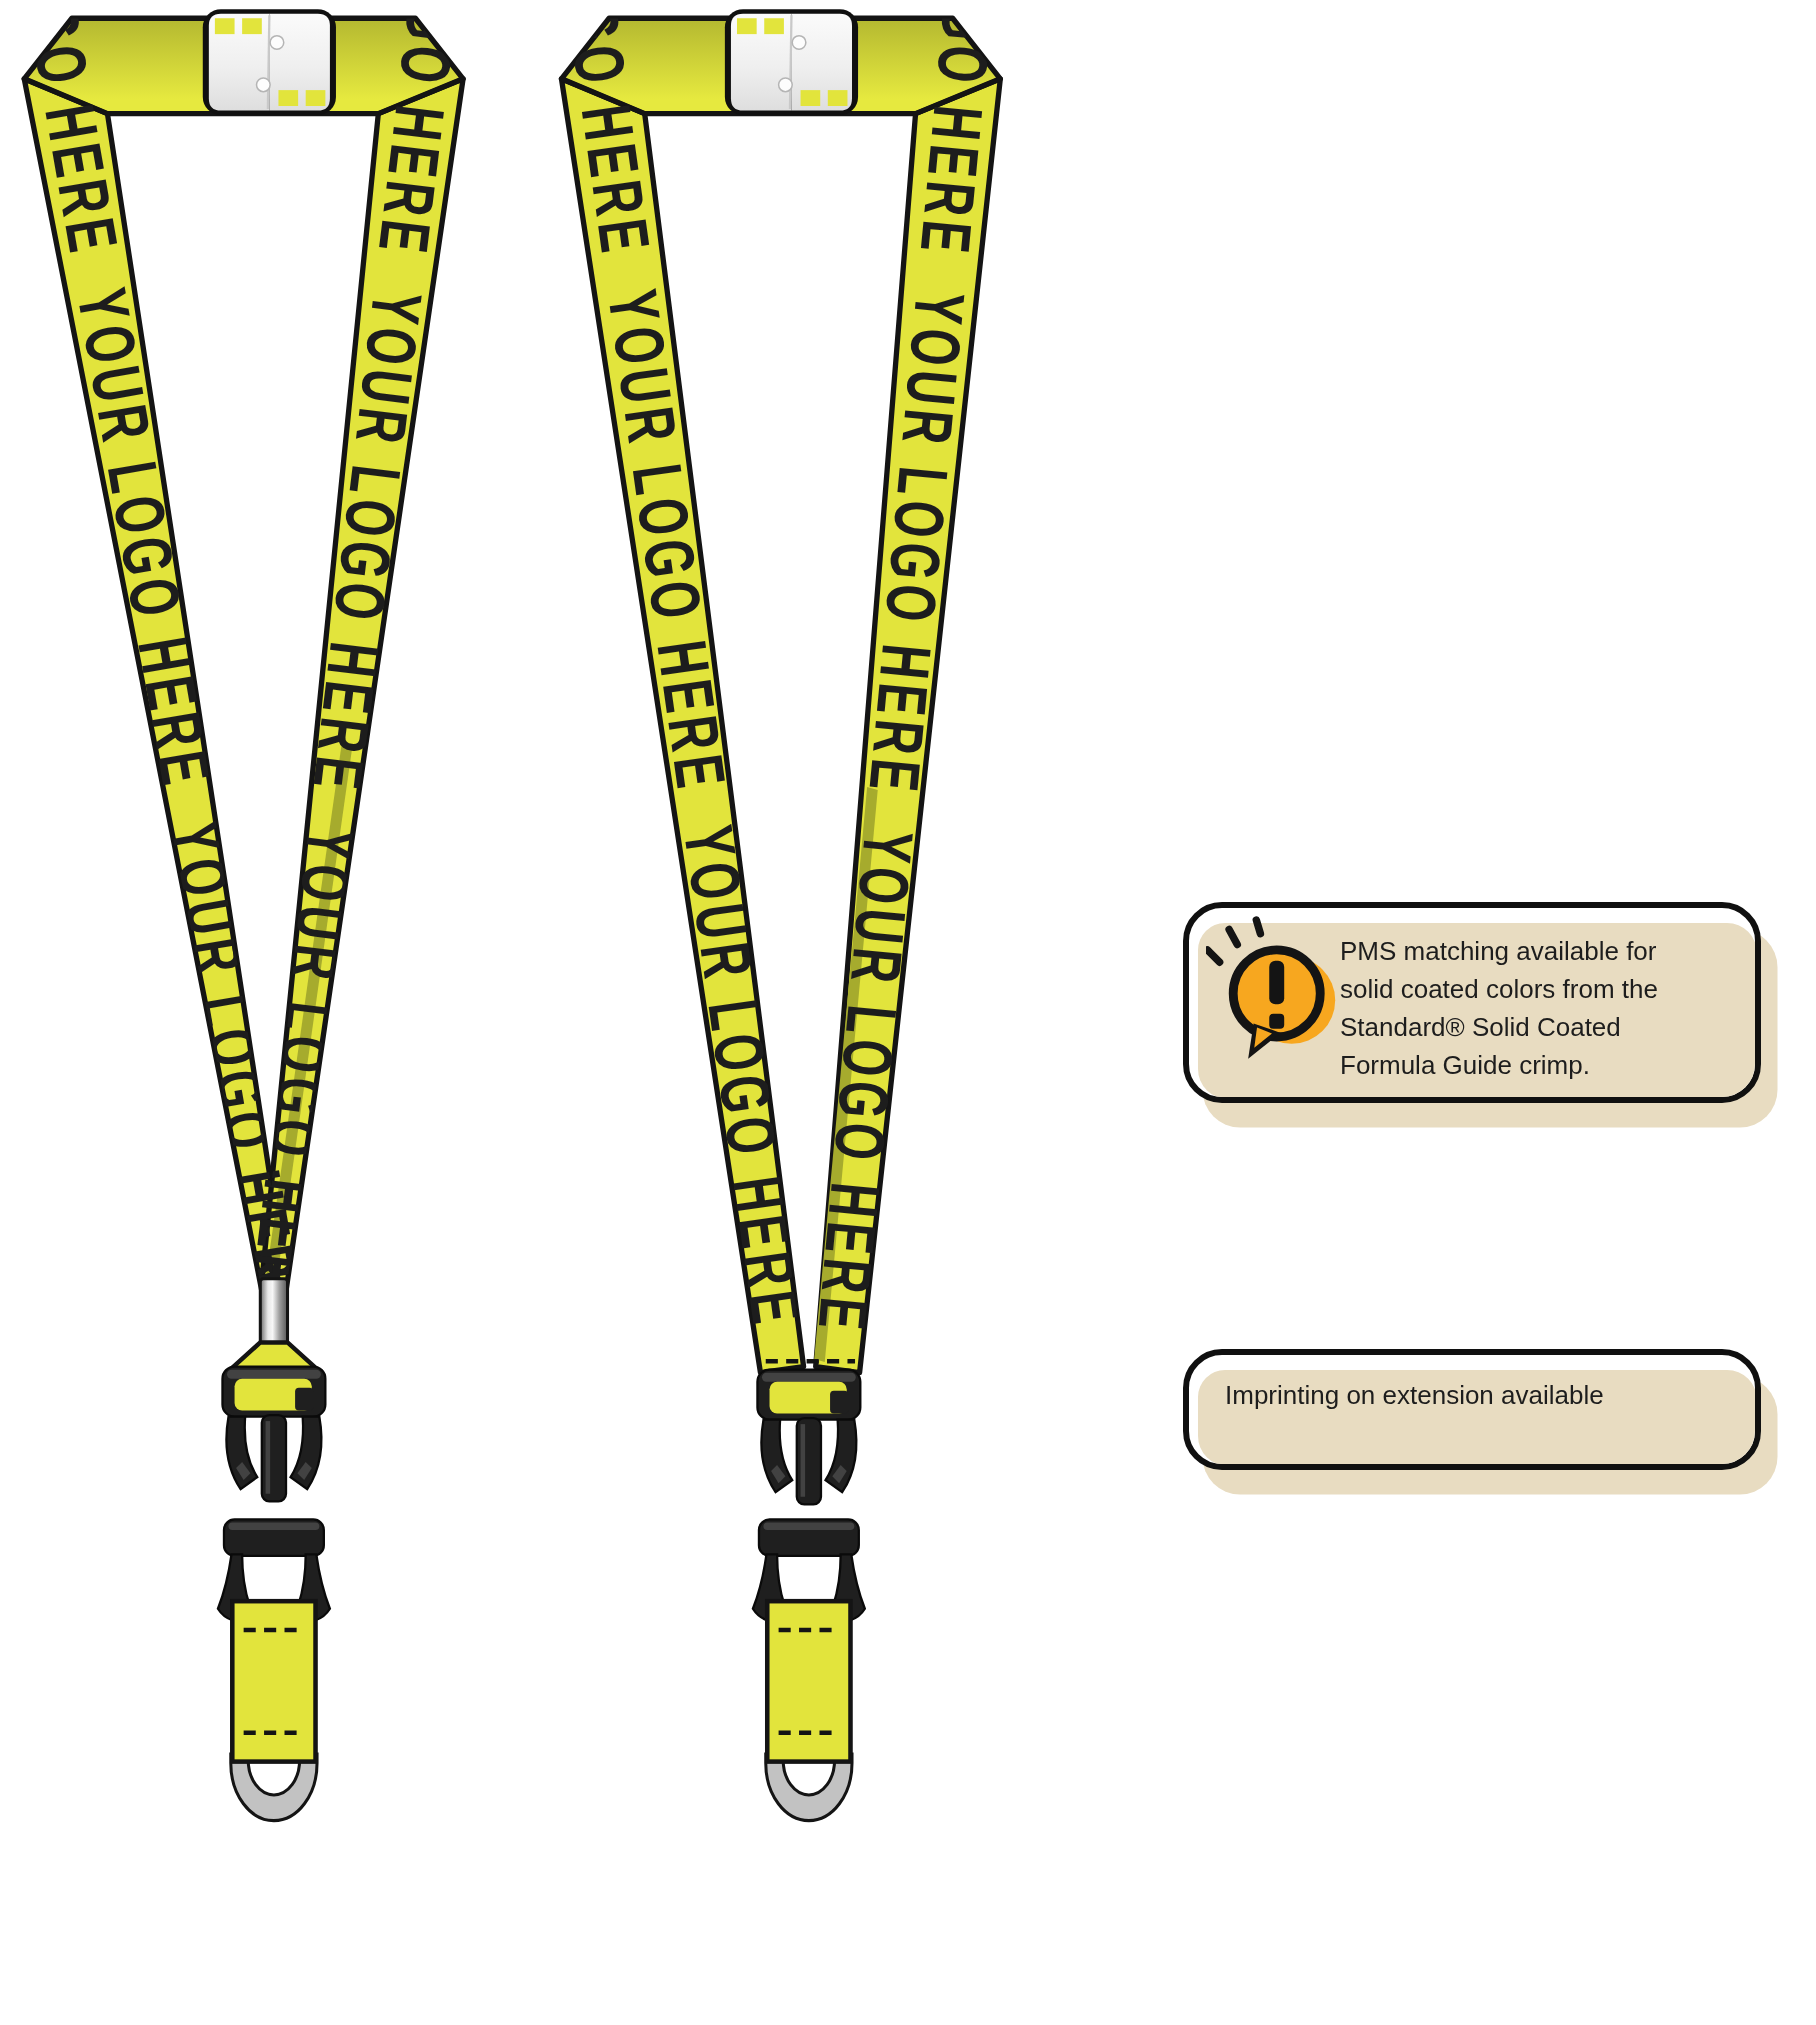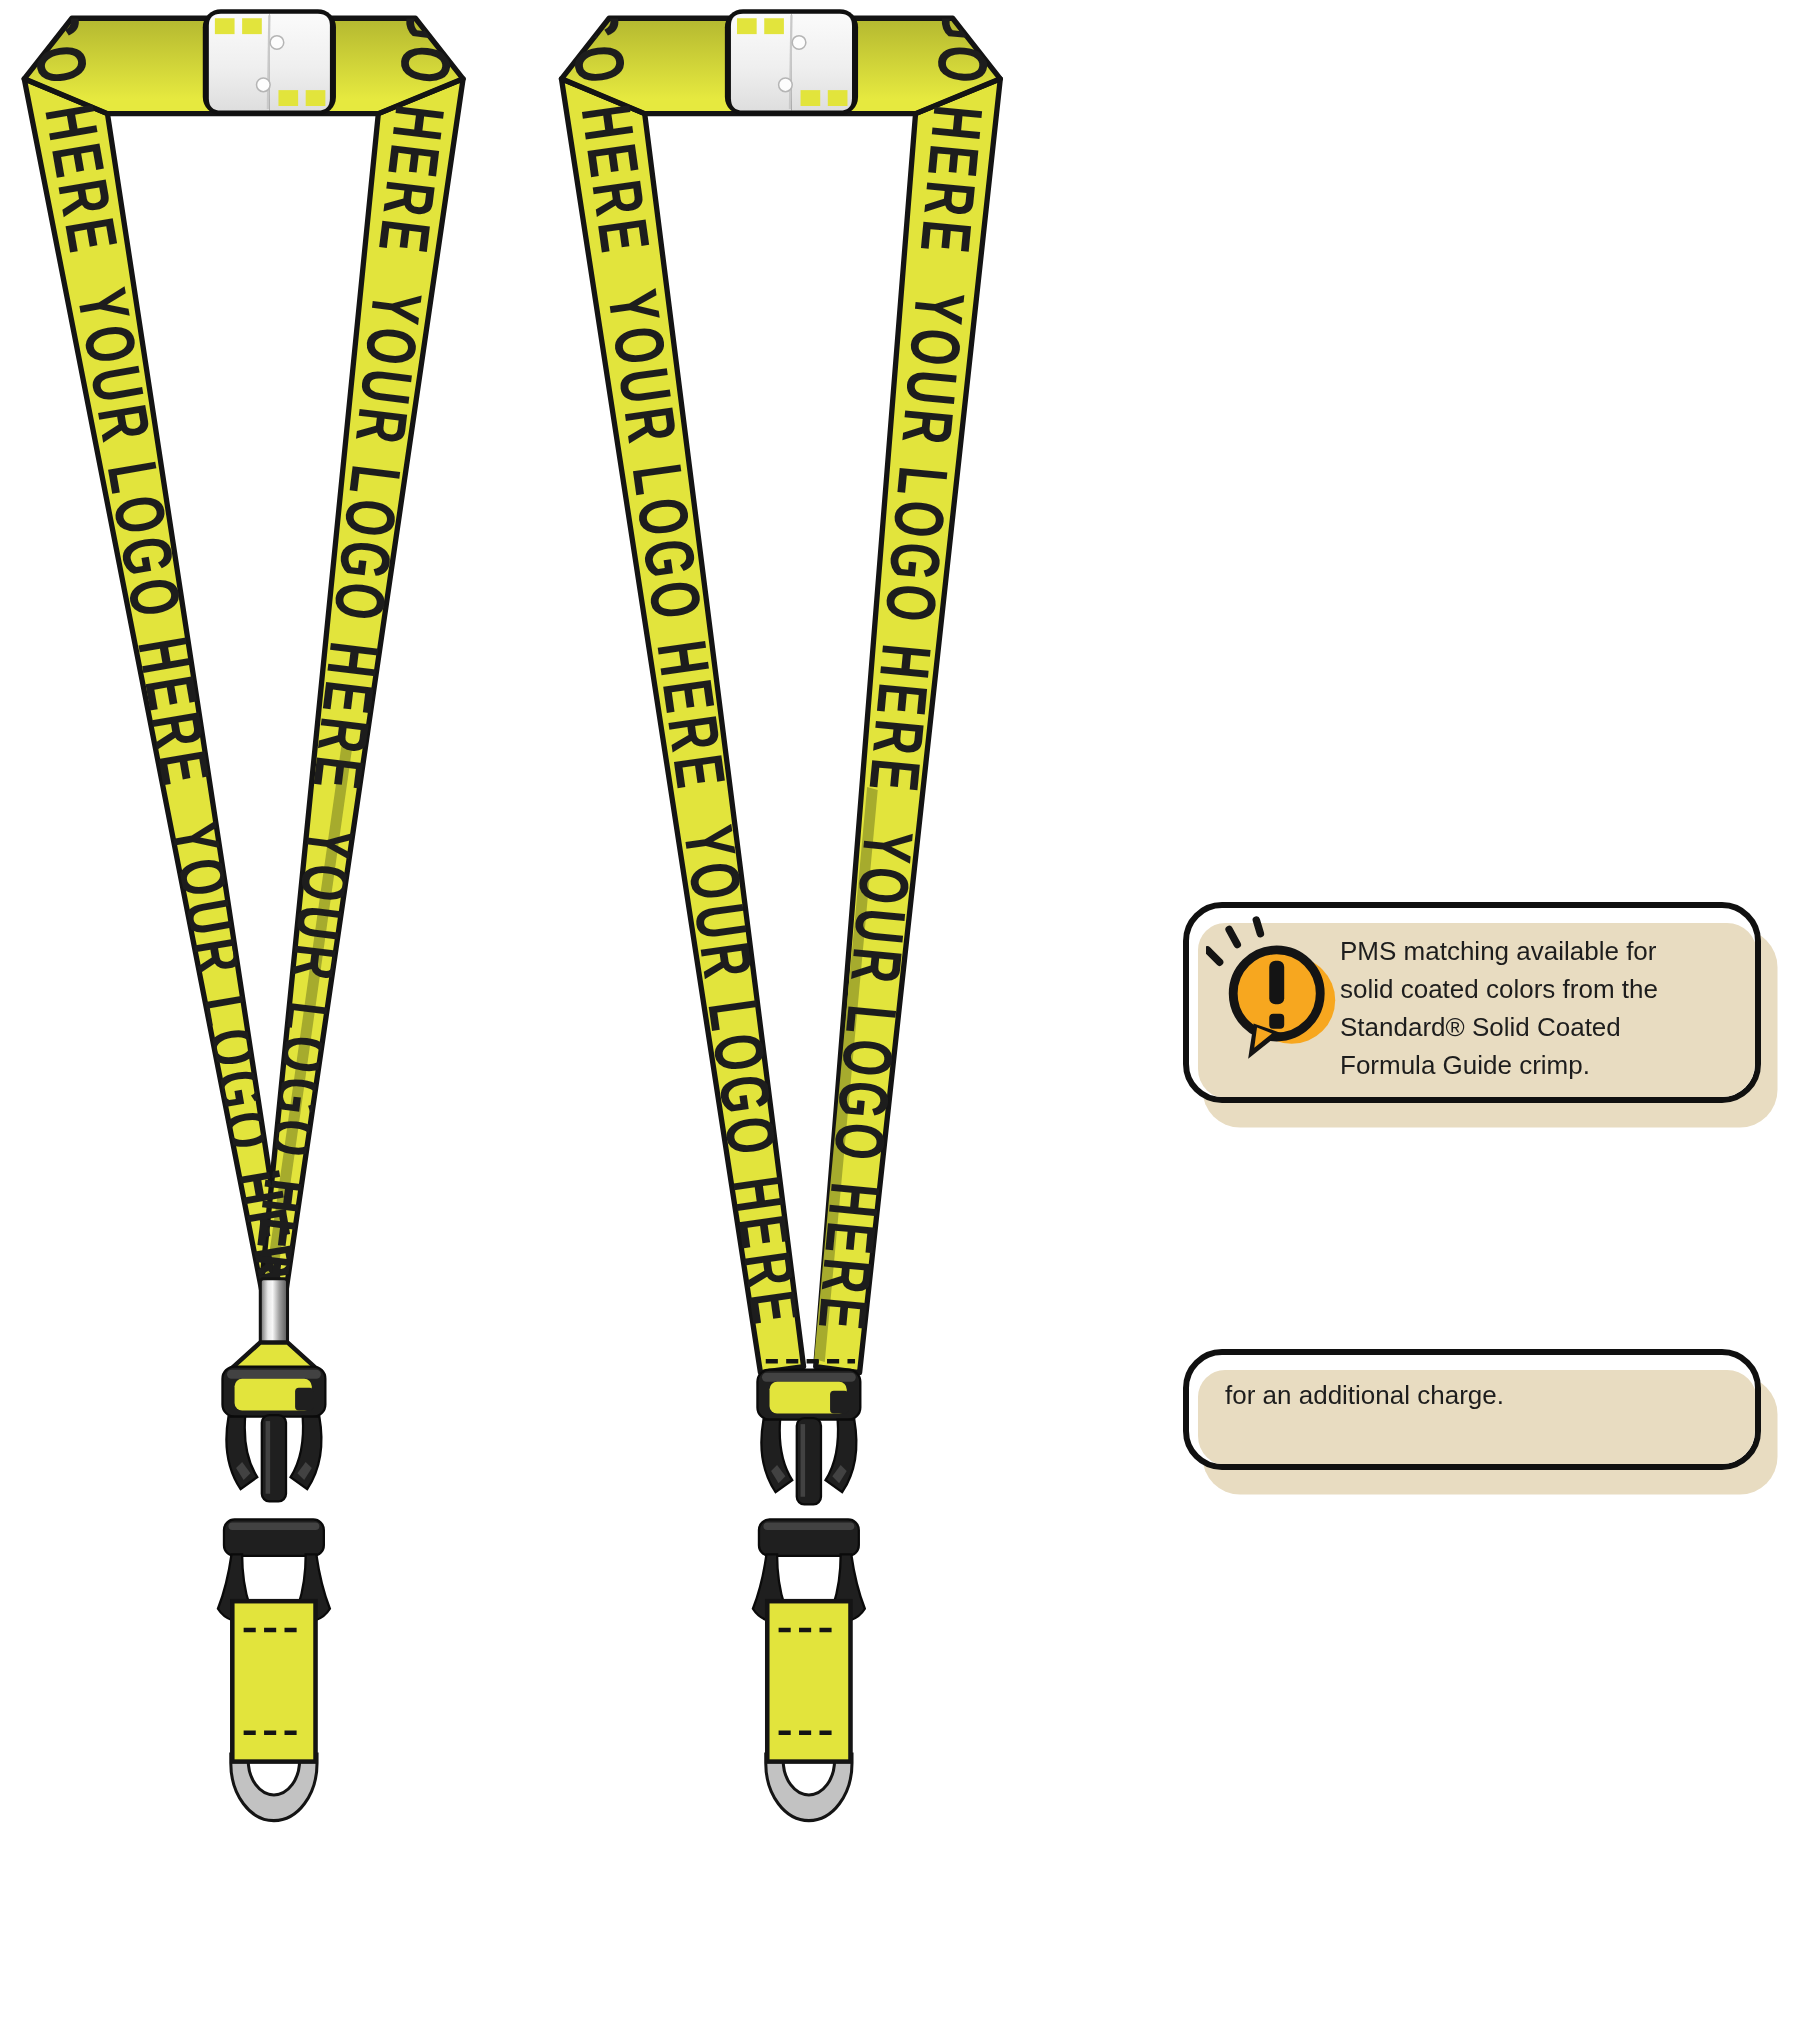--- a/index.html
+++ b/index.html
@@ -178,18 +178,18 @@
       <div class="callout-line">solid coated colors from the</div>
       <div class="callout-line">Standard® Solid Coated</div>
       <div class="callout-line">Formula Guide crimp.</div>
     </div>
   </div>
 
 
   <div id="callout-3" class="callout callout-shadow">
     <div class="callout-fill"></div>
     <div class="callout-text">
-      <div class="callout-line">for an additional charge.</div>
+      <div class="callout-line">Imprinting on extension available</div>
     </div>
   </div>
 
 </div>
 
 
 </body></html>

